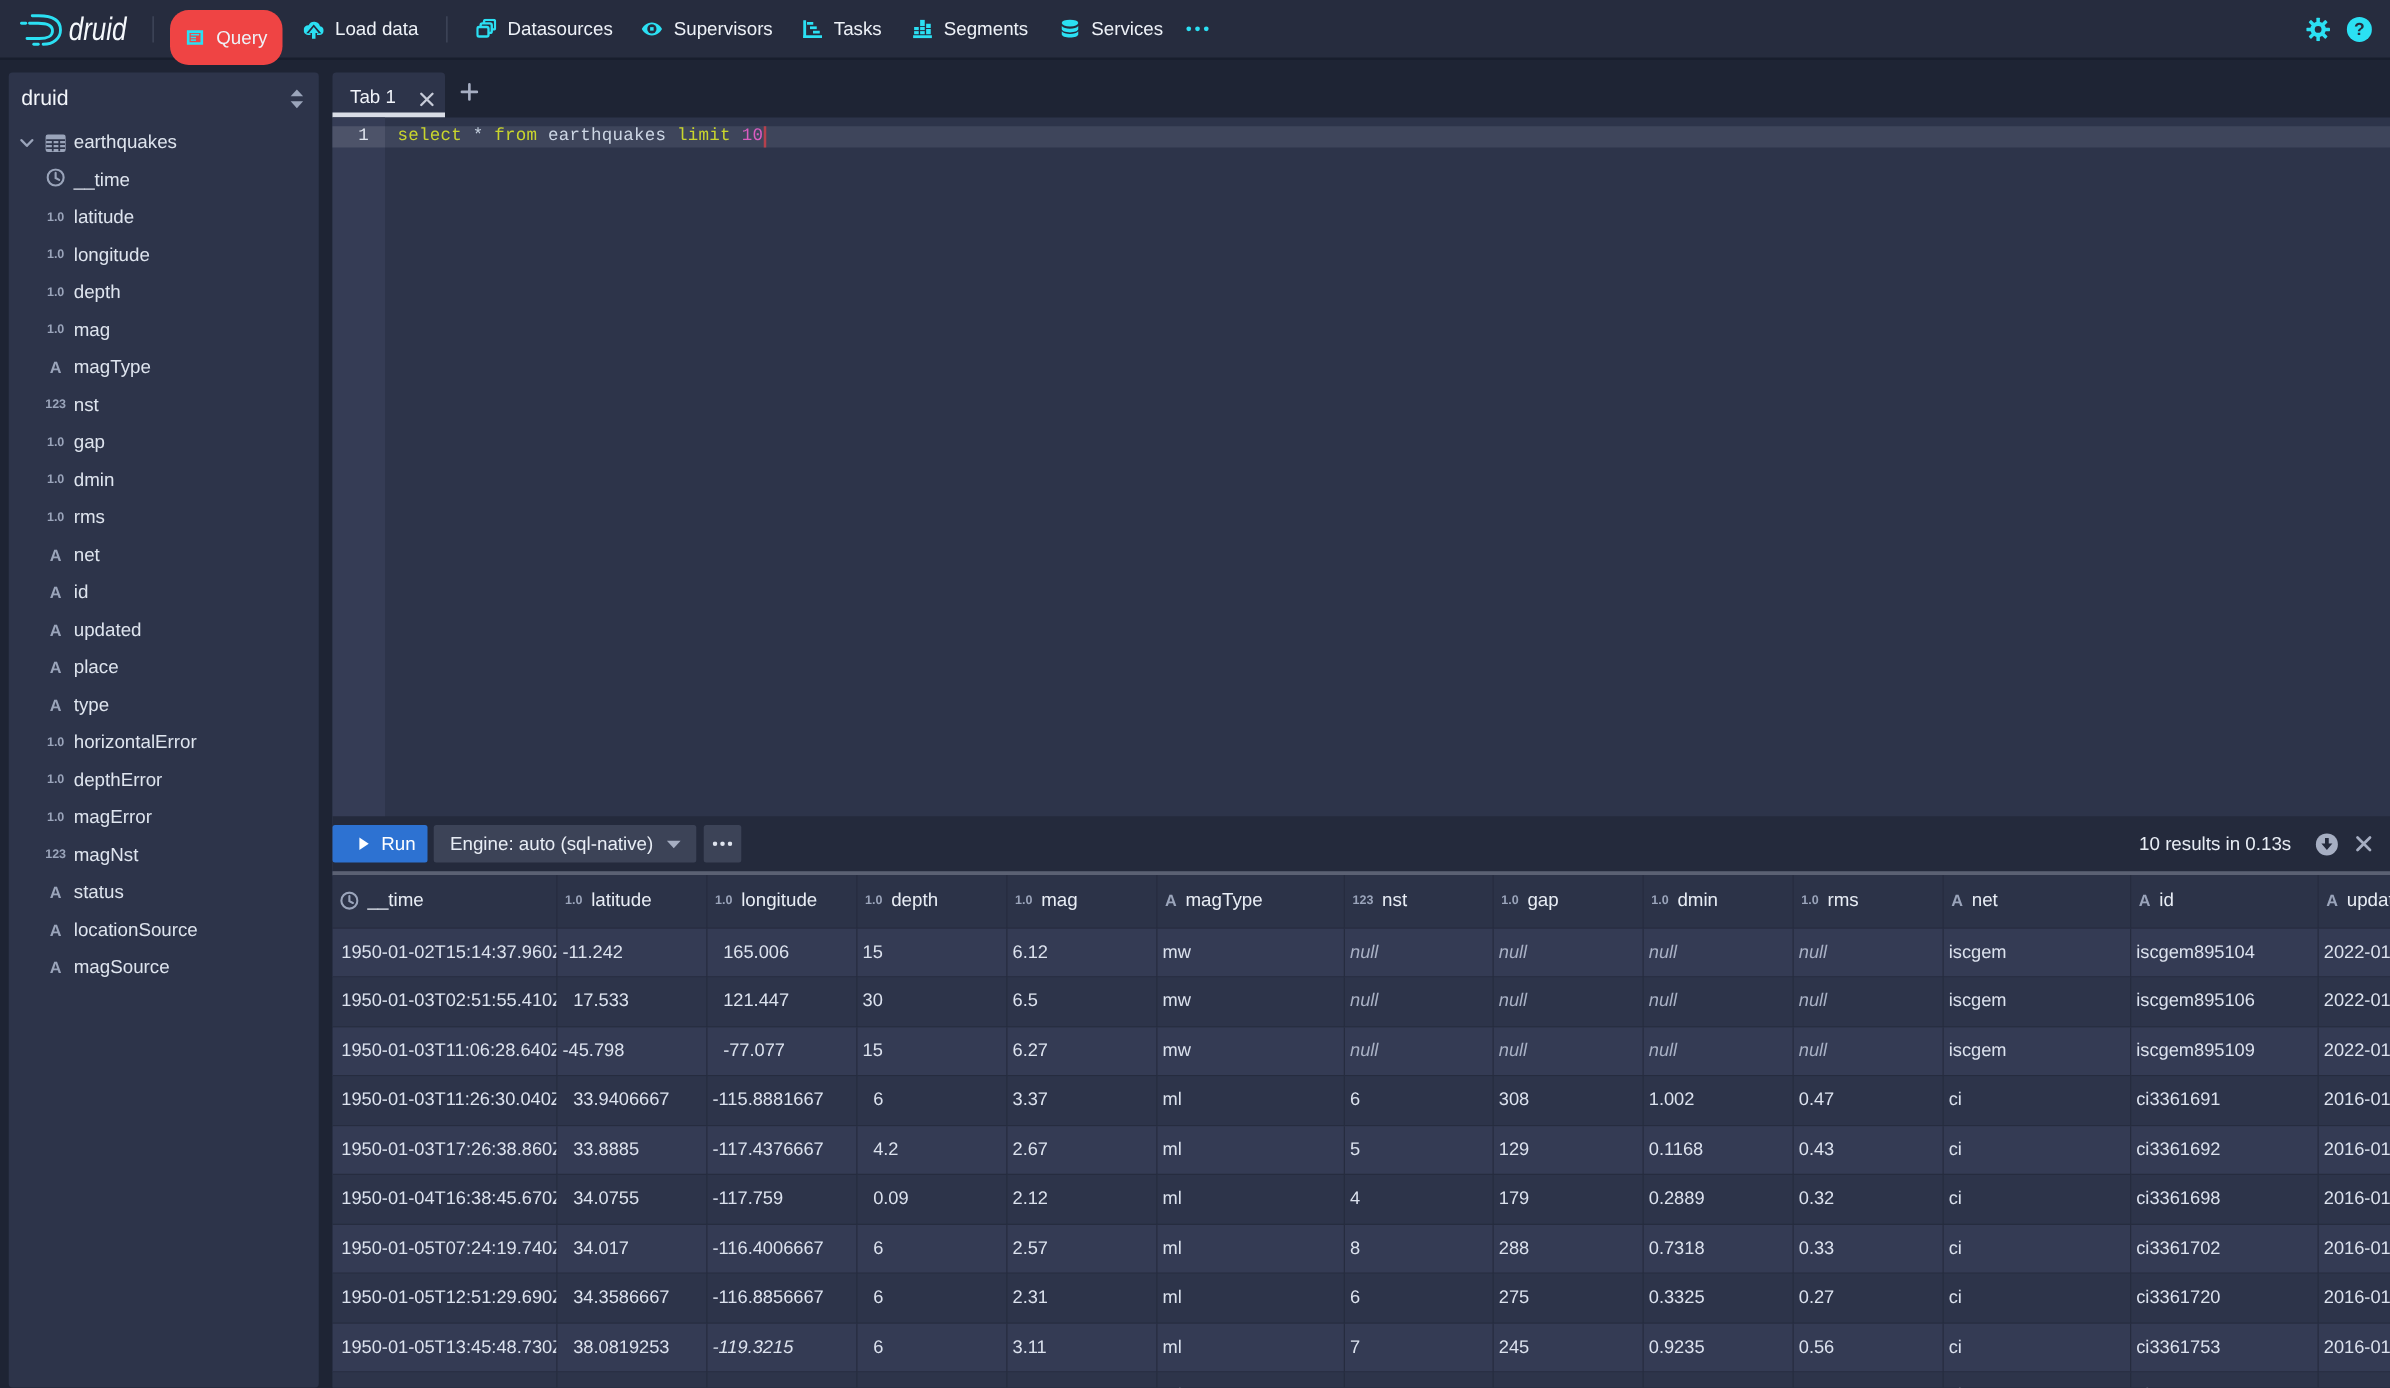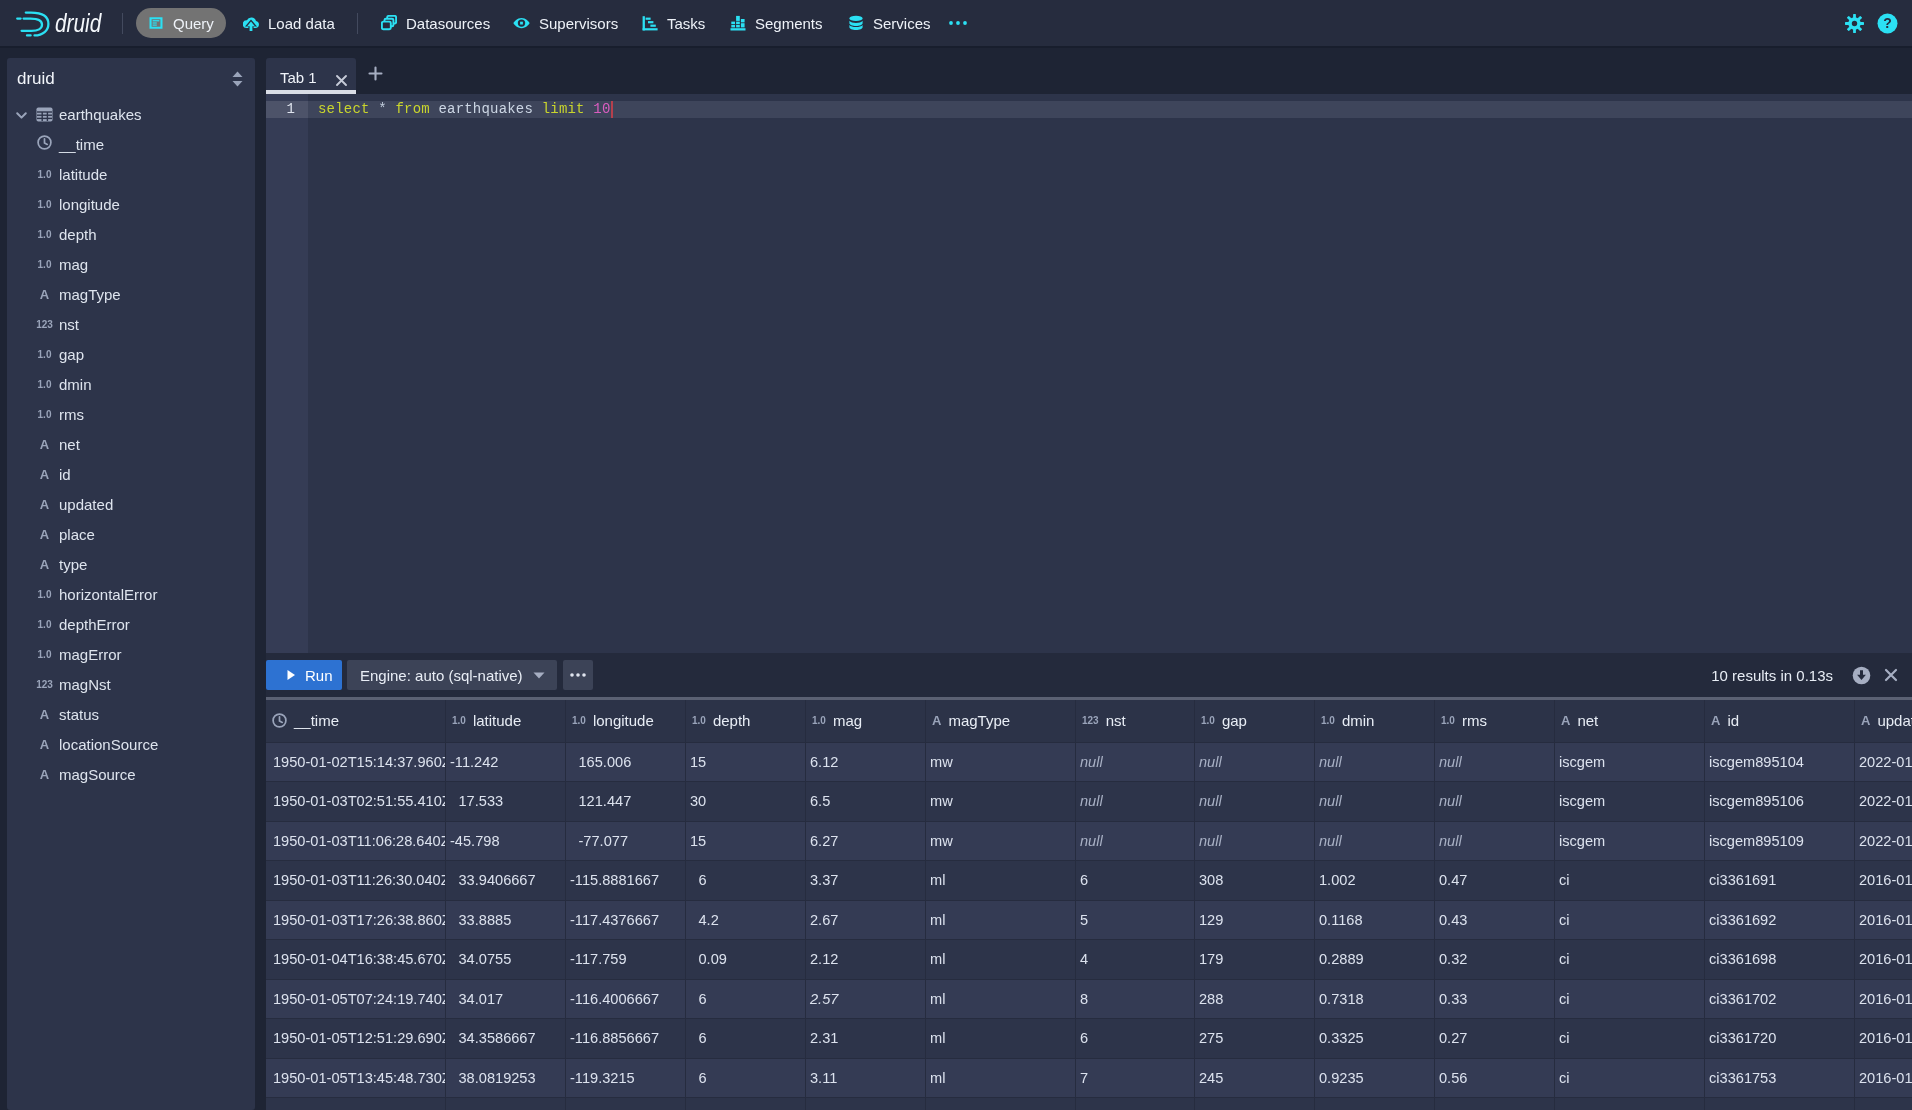--- a/index.html
+++ b/index.html
@@ -4,21 +4,21 @@
 <style>
   * { margin:0; padding:0; box-sizing:border-box; }
   html,body { width:1912px; height:1110px; overflow:hidden; background:#1e2434;
     font-family:"Liberation Sans", sans-serif; }
   .abs { position:absolute; }
   #navbar { position:absolute; left:0; top:0; width:1912px; height:48px; background:#262c3e;
     border-bottom:2px solid #181e2d; }
   .navitem { position:absolute; top:0; height:46px; display:flex; align-items:center;
     color:#eef2f8; font-size:15px; }
   .navitem .ic { margin-right:9px; display:flex; }
-  .pill { background:#737373; border-radius:15px; height:30px; top:8px; padding:0 12px; }
+  .pill { background:#ef4444; border-radius:15px; height:44px; top:8px; padding:0 12px; }
   .navdiv { position:absolute; top:13px; width:1px; height:21px; background:#434a5e; }
   #sidebar { position:absolute; left:7px; top:58px; width:248px; height:1052px; background:#2d344a;
     border-radius:3px; }
   .sb-title { position:absolute; left:17px; top:69px; font-size:17px; color:#f2f5fa; }
   .sb-row { position:absolute; left:7px; width:248px; height:30px; color:#dee4ee; font-size:15px; }
   .sb-row .txt { position:absolute; left:52px; top:50%; transform:translateY(-50%); }
   .sb-ic { position:absolute; left:29px; top:50%; transform:translateY(-50%); width:17px;
     text-align:center; color:#9aa4ba; }
   .tic { font-size:10px; font-weight:bold; }
   .aic { font-size:13px; font-weight:bold; }
@@ -489,21 +489,21 @@
         <div class="cell" style="width:120px;padding-left:4px;">0.32</div>
         <div class="cell" style="width:150px;padding-left:4px;">ci</div>
         <div class="cell" style="width:150px;padding-left:4px;">ci3361698</div>
         <div class="cell" style="width:120px;padding-left:4px;">2016-01-14T23:22:51.800Z</div>
       </div>
       <div class="row rl" style="top:279.5px;">
         <div class="cell" style="width:180px;padding-left:7px;">1950-01-05T07:24:19.740Z</div>
         <div class="cell" style="width:120px;padding-left:12.5px;">34.017</div>
         <div class="cell" style="width:120px;padding-left:4.0px;">-116.4006667</div>
         <div class="cell" style="width:120px;padding-left:12.5px;">6</div>
-        <div class="cell" style="width:120px;padding-left:4px;font-style:italic;">2.57</div>
+        <div class="cell" style="width:120px;padding-left:4px;">2.57</div>
         <div class="cell" style="width:150px;padding-left:4px;">ml</div>
         <div class="cell" style="width:119px;padding-left:4px;">8</div>
         <div class="cell" style="width:120px;padding-left:4px;">288</div>
         <div class="cell" style="width:120px;padding-left:4px;">0.7318</div>
         <div class="cell" style="width:120px;padding-left:4px;">0.33</div>
         <div class="cell" style="width:150px;padding-left:4px;">ci</div>
         <div class="cell" style="width:150px;padding-left:4px;">ci3361702</div>
         <div class="cell" style="width:120px;padding-left:4px;">2016-01-14T23:22:57.644Z</div>
       </div>
       <div class="row rd" style="top:319.0px;">
@@ -517,21 +517,21 @@
         <div class="cell" style="width:120px;padding-left:4px;">275</div>
         <div class="cell" style="width:120px;padding-left:4px;">0.3325</div>
         <div class="cell" style="width:120px;padding-left:4px;">0.27</div>
         <div class="cell" style="width:150px;padding-left:4px;">ci</div>
         <div class="cell" style="width:150px;padding-left:4px;">ci3361720</div>
         <div class="cell" style="width:120px;padding-left:4px;">2016-01-14T23:23:03.826Z</div>
       </div>
       <div class="row rl" style="top:358.5px;">
         <div class="cell" style="width:180px;padding-left:7px;">1950-01-05T13:45:48.730Z</div>
         <div class="cell" style="width:120px;padding-left:12.5px;">38.0819253</div>
-        <div class="cell" style="width:120px;padding-left:4.0px;">-119.3215</div>
+        <div class="cell" style="width:120px;padding-left:4.0px;font-style:italic;">-119.3215</div>
         <div class="cell" style="width:120px;padding-left:12.5px;">6</div>
         <div class="cell" style="width:120px;padding-left:4px;text-align:center;">3.11</div>
         <div class="cell" style="width:150px;padding-left:4px;">ml</div>
         <div class="cell" style="width:119px;padding-left:4px;">7</div>
         <div class="cell" style="width:120px;padding-left:4px;">245</div>
         <div class="cell" style="width:120px;padding-left:4px;">0.9235</div>
         <div class="cell" style="width:120px;padding-left:4px;text-align:right;">0.56</div>
         <div class="cell" style="width:150px;padding-left:4px;">ci</div>
         <div class="cell" style="width:150px;padding-left:4px;">ci3361753</div>
         <div class="cell" style="width:120px;padding-left:4px;">2016-01-14T23:23:09.837Z</div>

